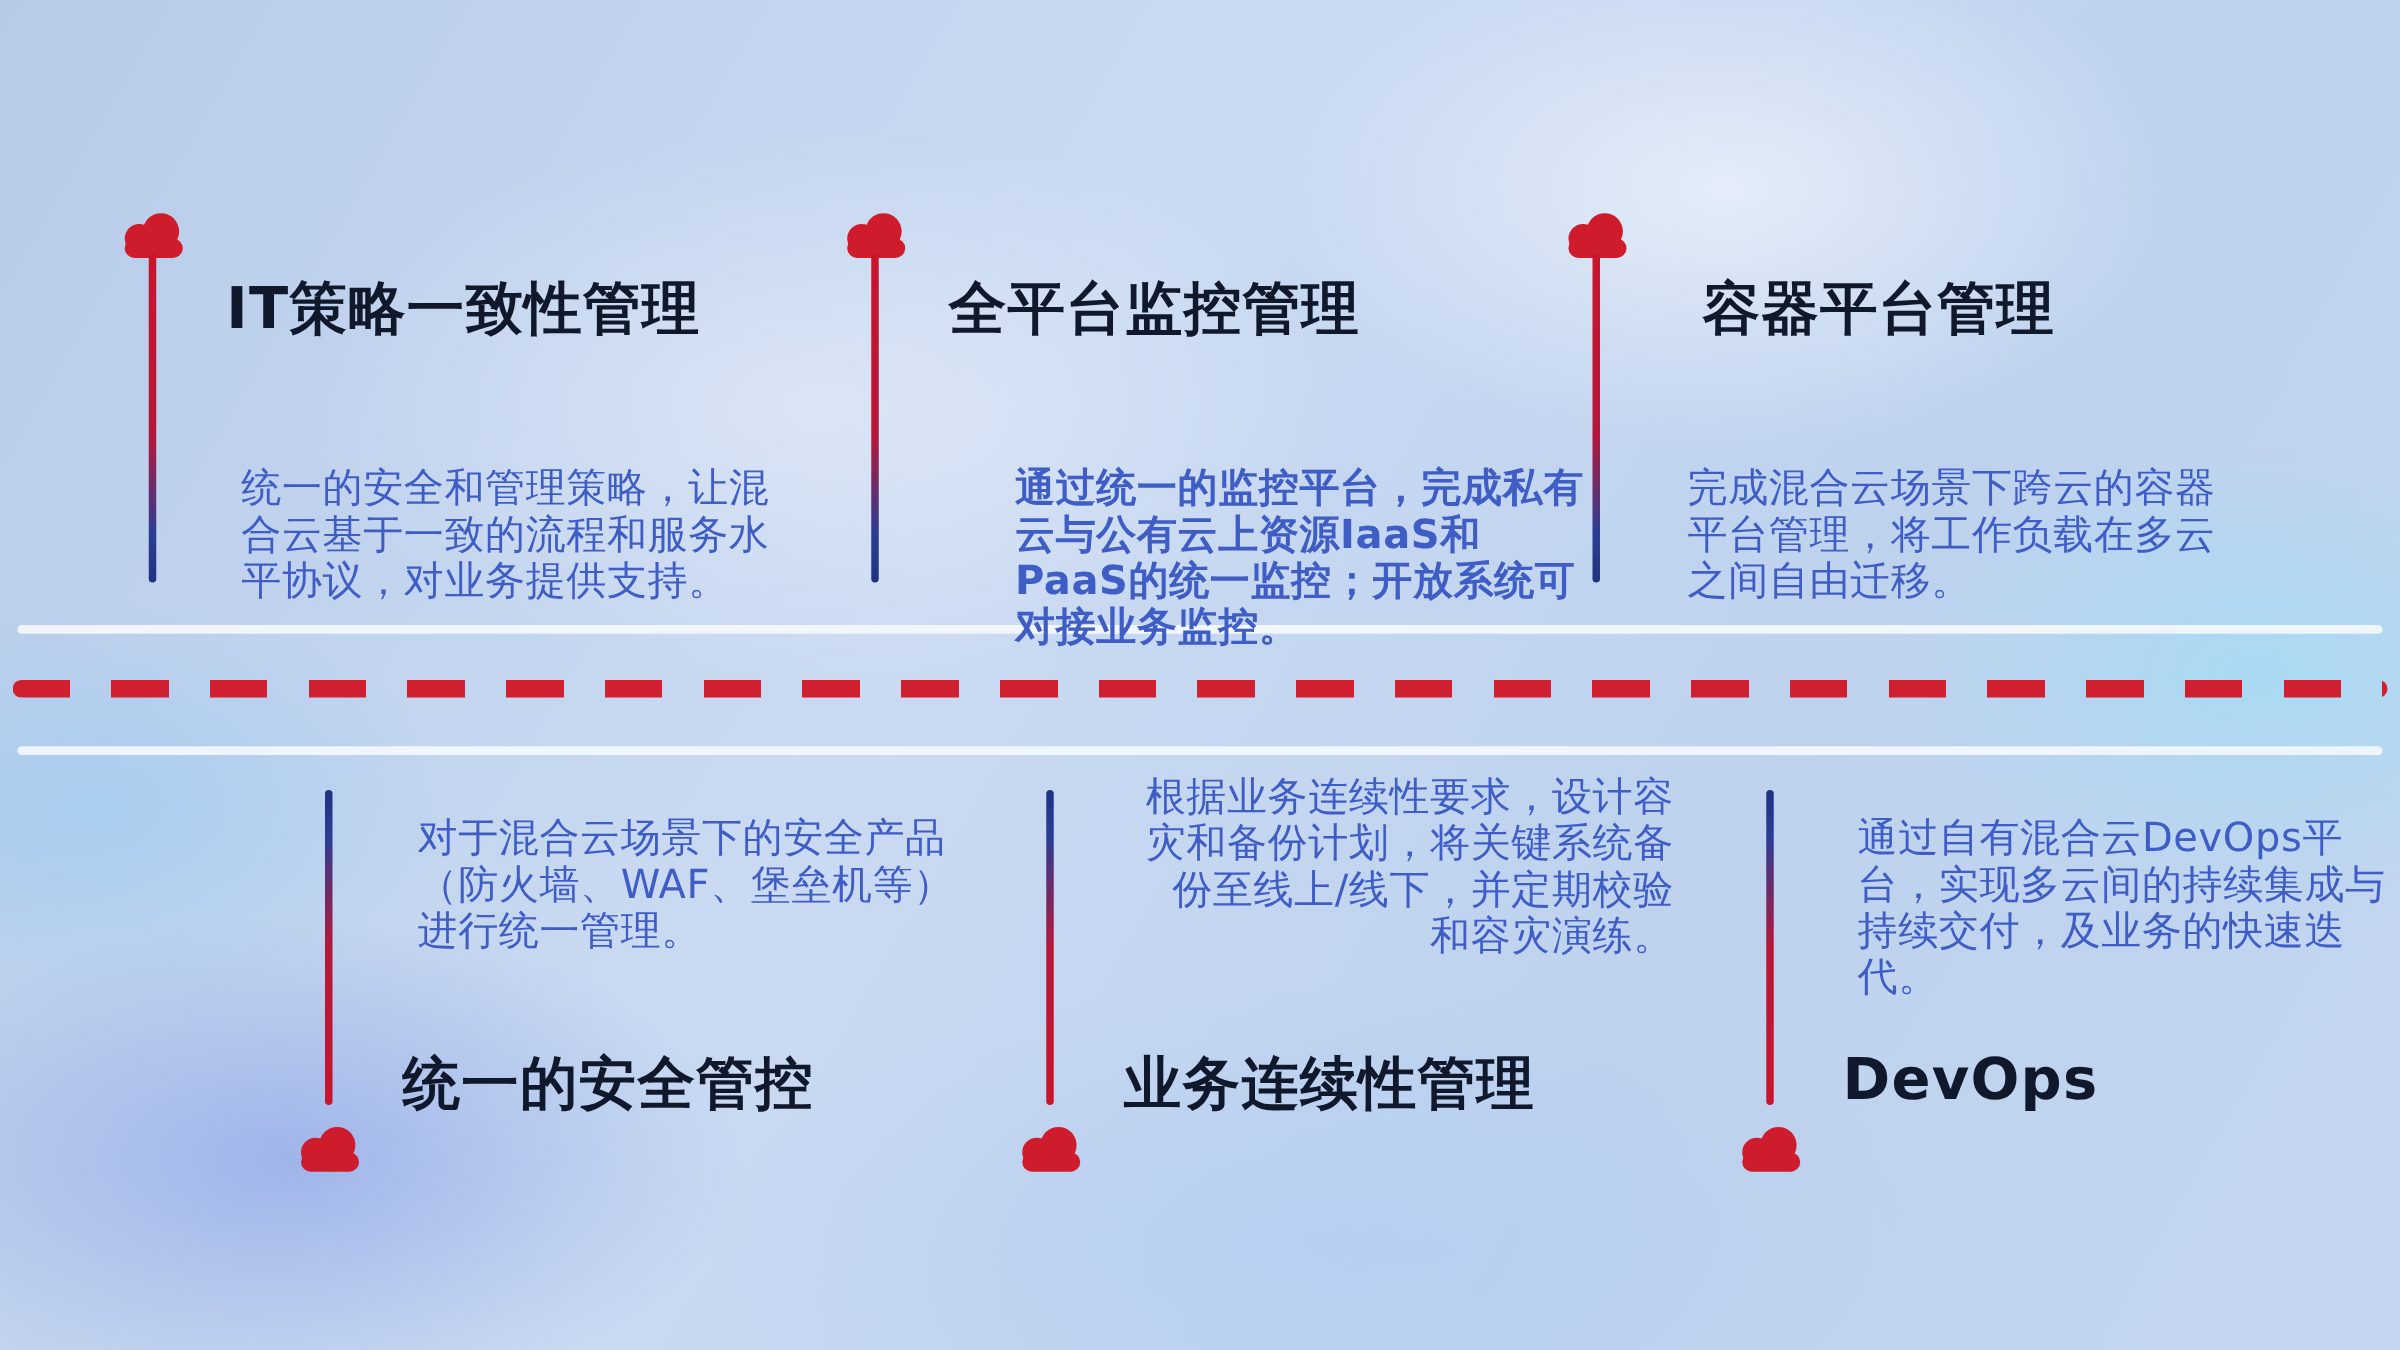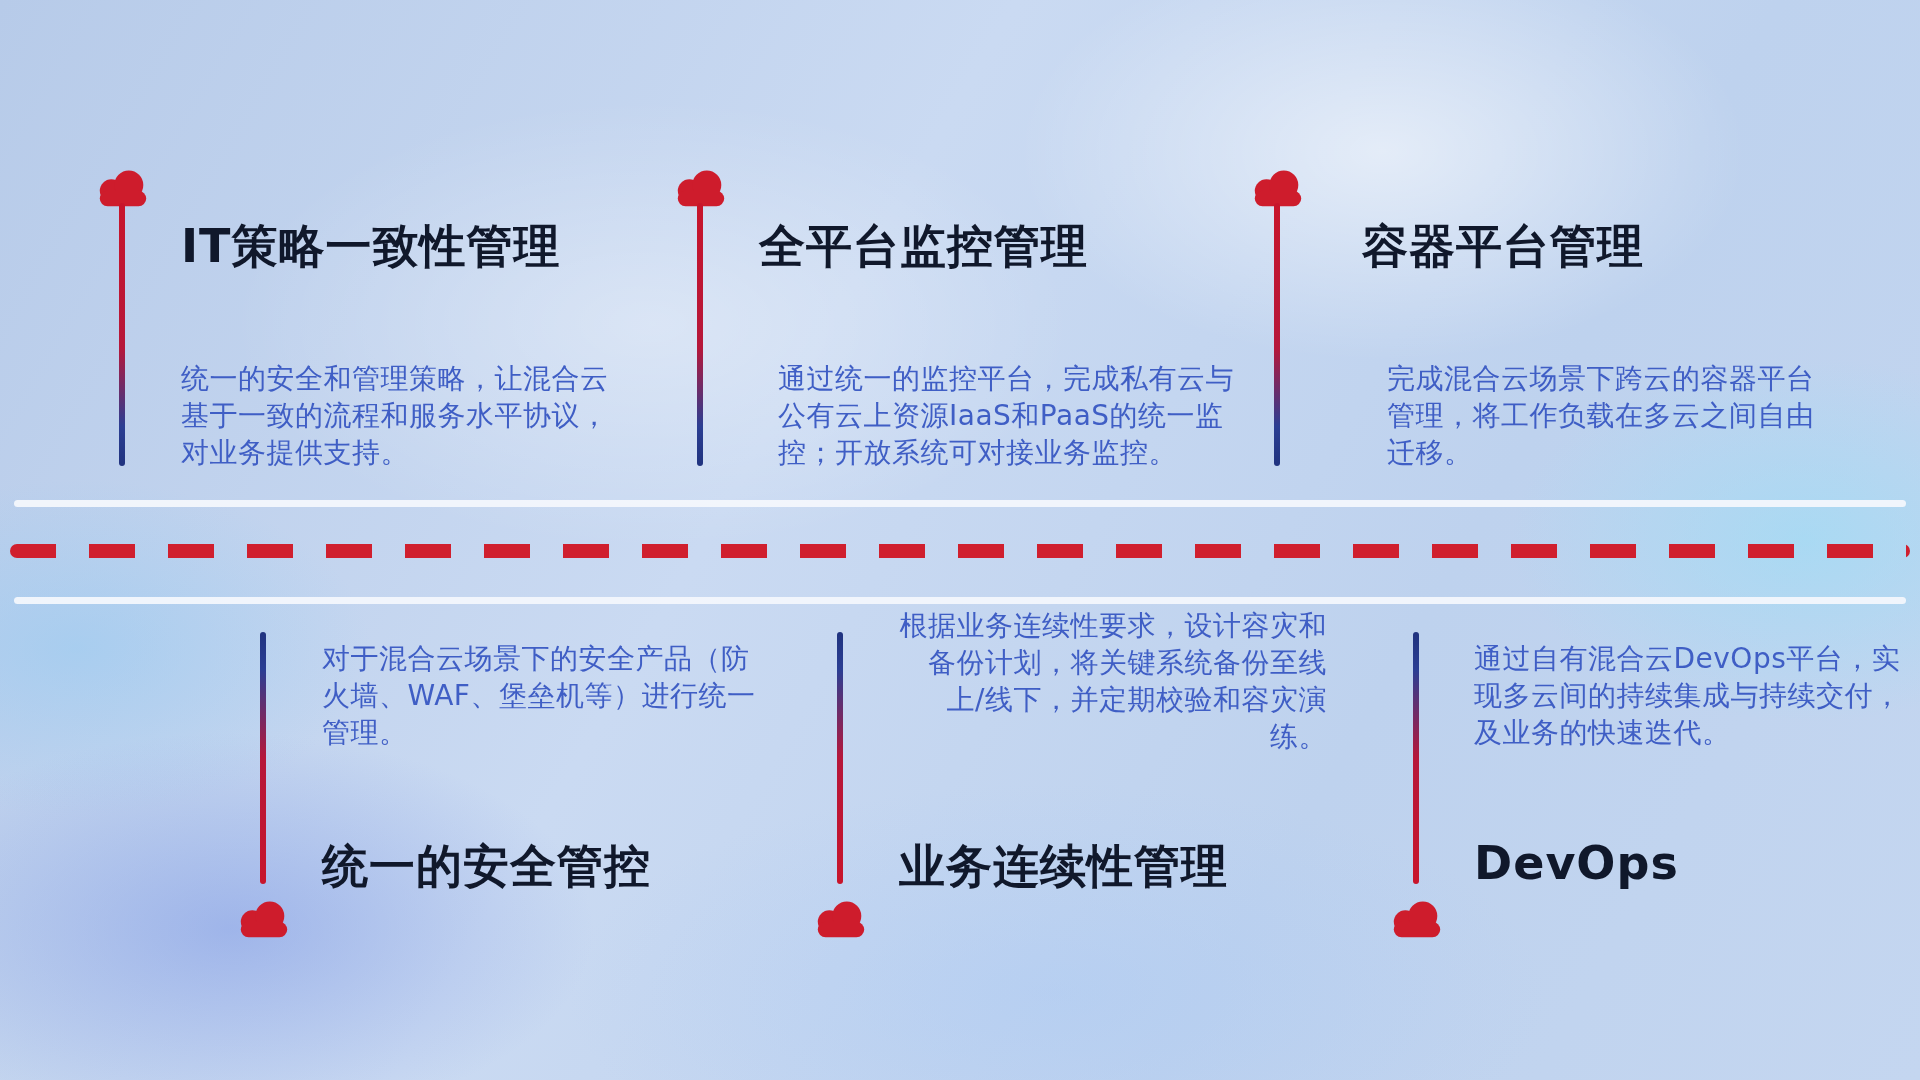--- a/index.html
+++ b/index.html
@@ -65,40 +65,40 @@
     position: absolute;
     margin: 0;
     font-size: 46px;
     font-weight: 700;
     color: #10182b;
     letter-spacing: 1px;
     white-space: nowrap;
   }
   .desc {
     position: absolute;
-    margin: 0;
-    font-size: 28px;
+    margin: 12px;
+    font-size: 32px;
     line-height: 37px;
     color: #3f5ec5;
     letter-spacing: 0.5px;
   }
 
   
   .t1-cloud { left: 94px;   top: 167px; }
   .t2-cloud { left: 672px;  top: 167px; }
   .t3-cloud { left: 1249px; top: 167px; }
   .t1-stem  { left: 119px;  top: 203px; height: 263px; }
   .t2-stem  { left: 697px;  top: 203px; height: 263px; }
   .t3-stem  { left: 1274px; top: 203px; height: 263px; }
   .t1-title { left: 181px;  top: 216px; }
   .t2-title { left: 759px;  top: 216px; }
   .t3-title { left: 1338px; top: 216px; margin-left: 24px; }
   .t1-desc  { left: 181px;  top: 360px; width: 428px; }
-  .t2-desc  { left: 778px;  top: 360px; width: 458px; }
-  .t3-desc  { left: 1387px; top: 360px; width: 442px; }
+  .t2-desc  { left: 800px;  top: 360px; width: 458px; font-weight: bold; }
+  .t3-desc  { left: 1338px; top: 360px; width: 442px; }
 
   
   .b1-stem  { left: 260px;  top: 632px; height: 252px; }
   .b2-stem  { left: 837px;  top: 632px; height: 252px; }
   .b3-stem  { left: 1413px; top: 632px; height: 252px; }
   .b1-cloud { left: 235px;  top: 898px; }
   .b2-cloud { left: 812px;  top: 898px; }
   .b3-cloud { left: 1388px; top: 898px; }
   .b1-desc  { left: 322px;  top: 640px; width: 438px; }
   .b2-desc  { left: 899px;  top: 607px; width: 428px; text-align: right; }

